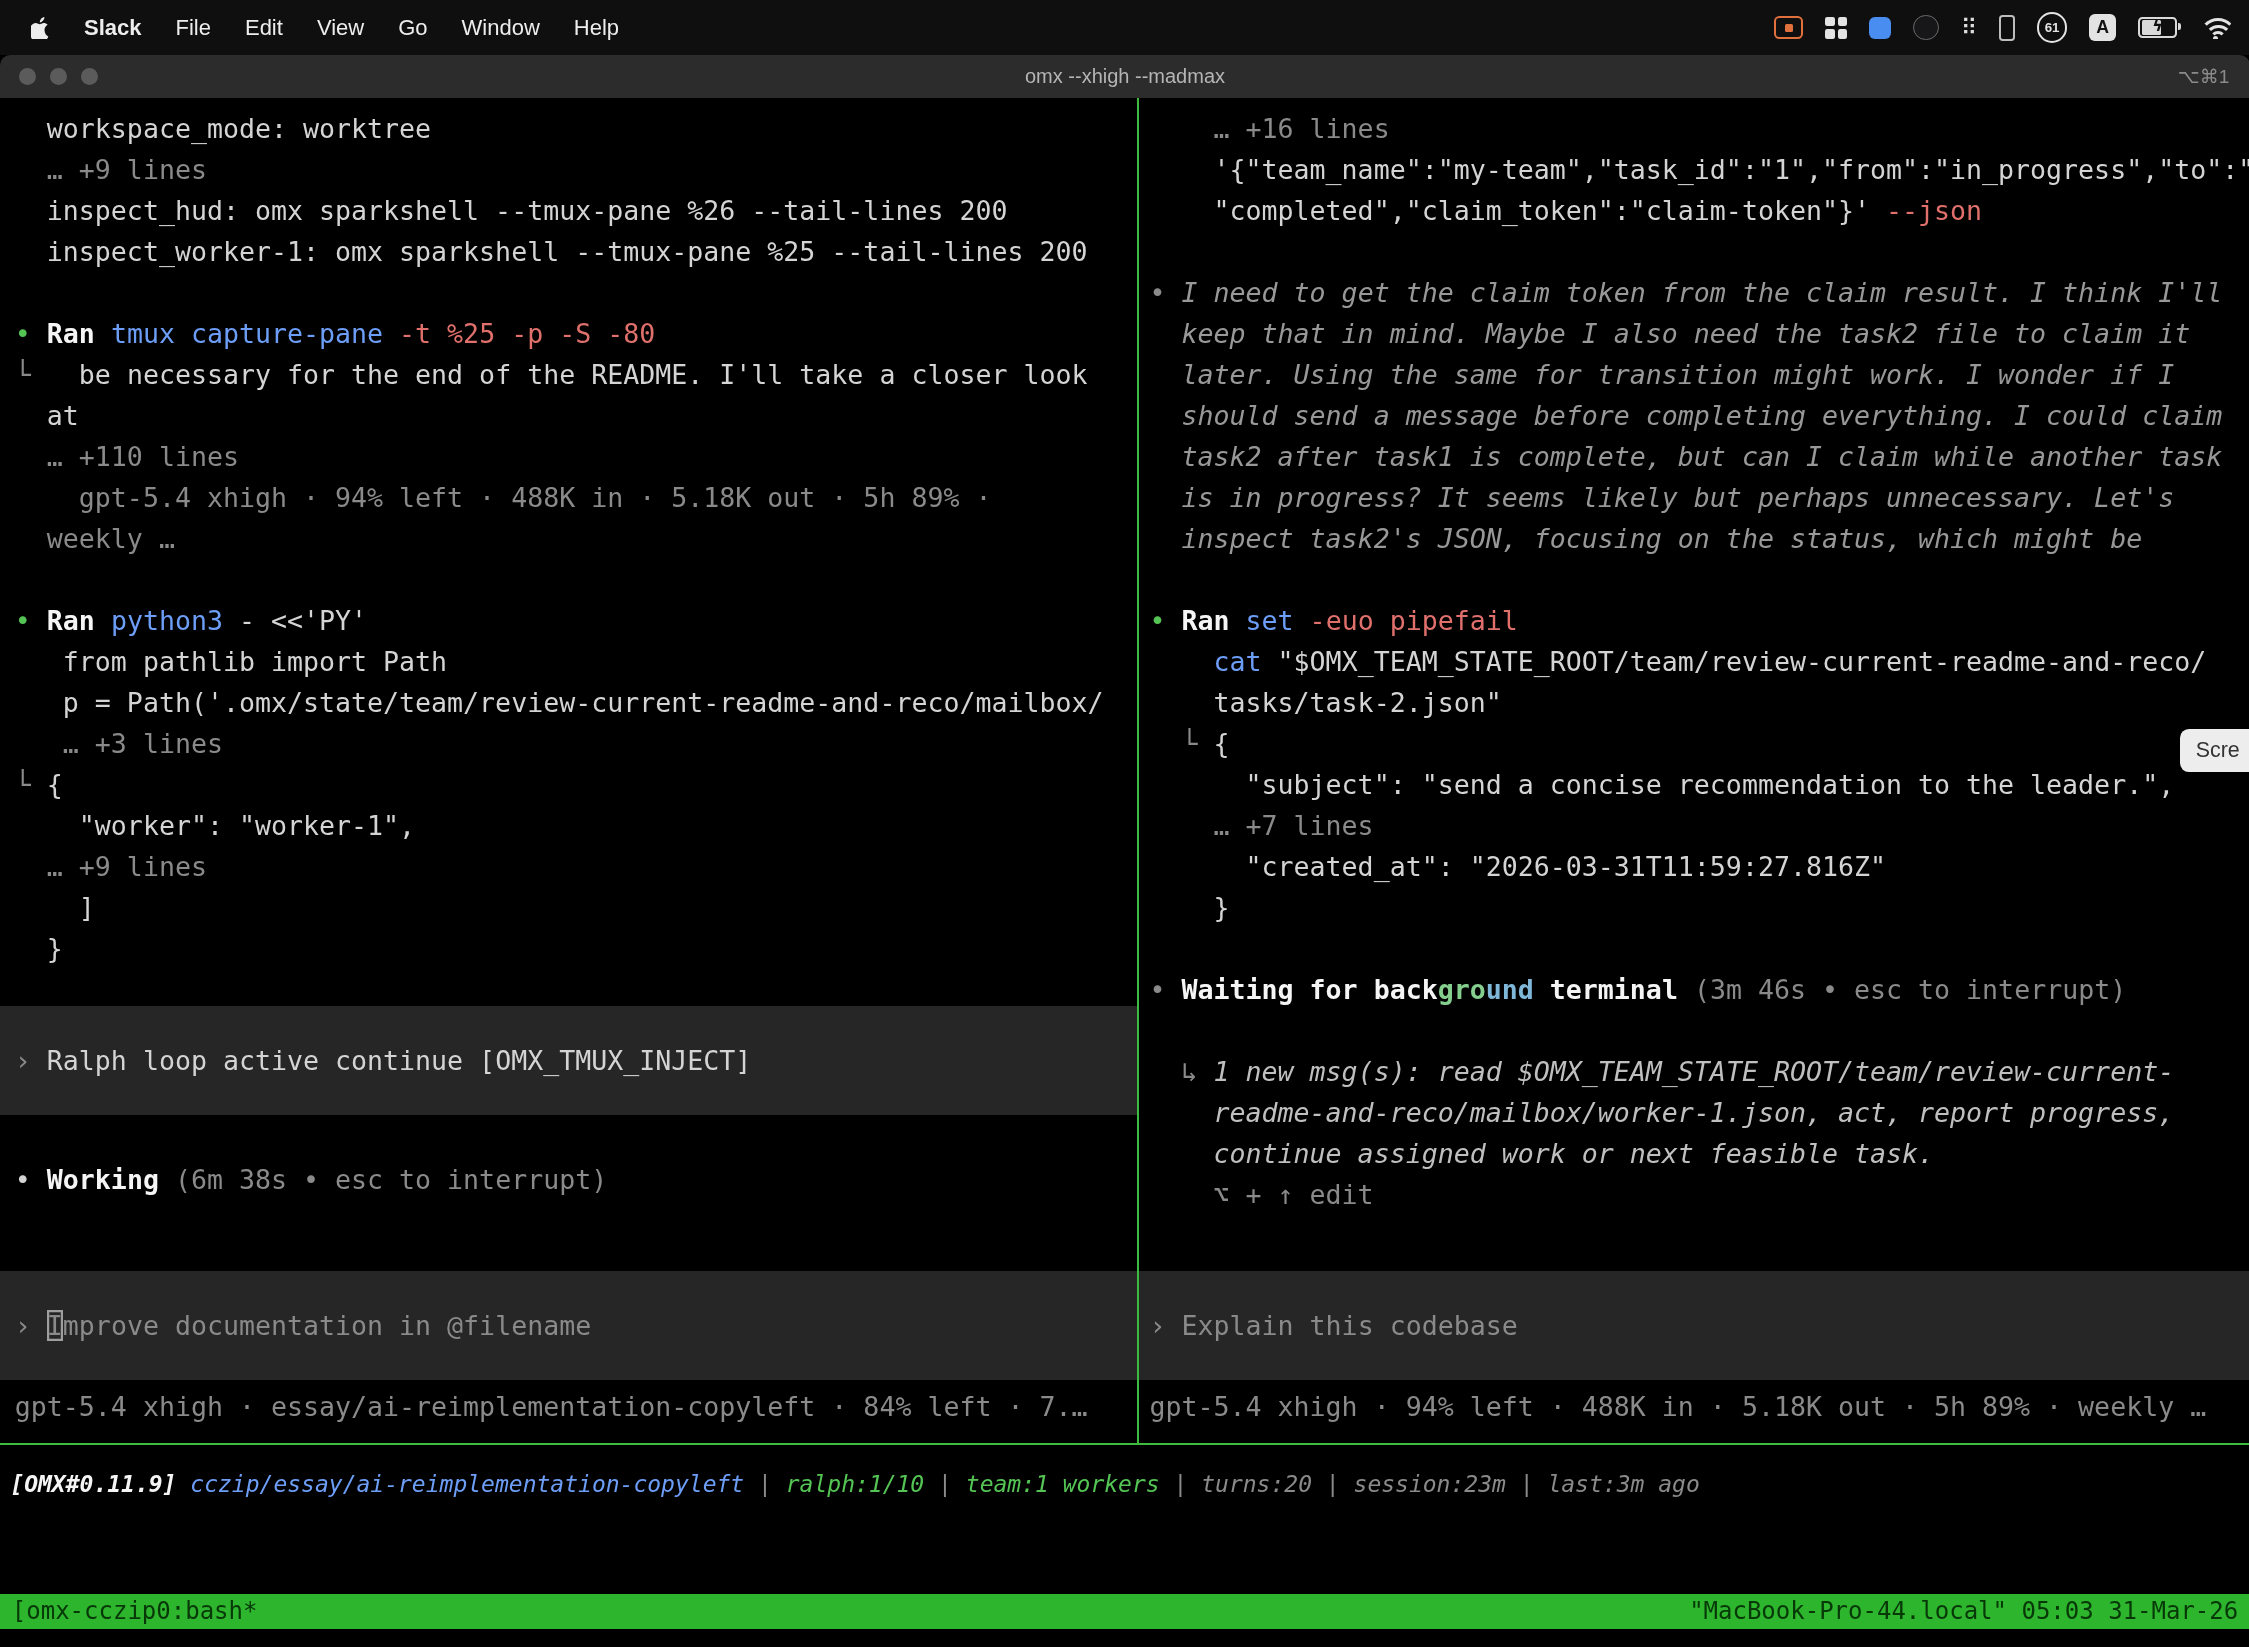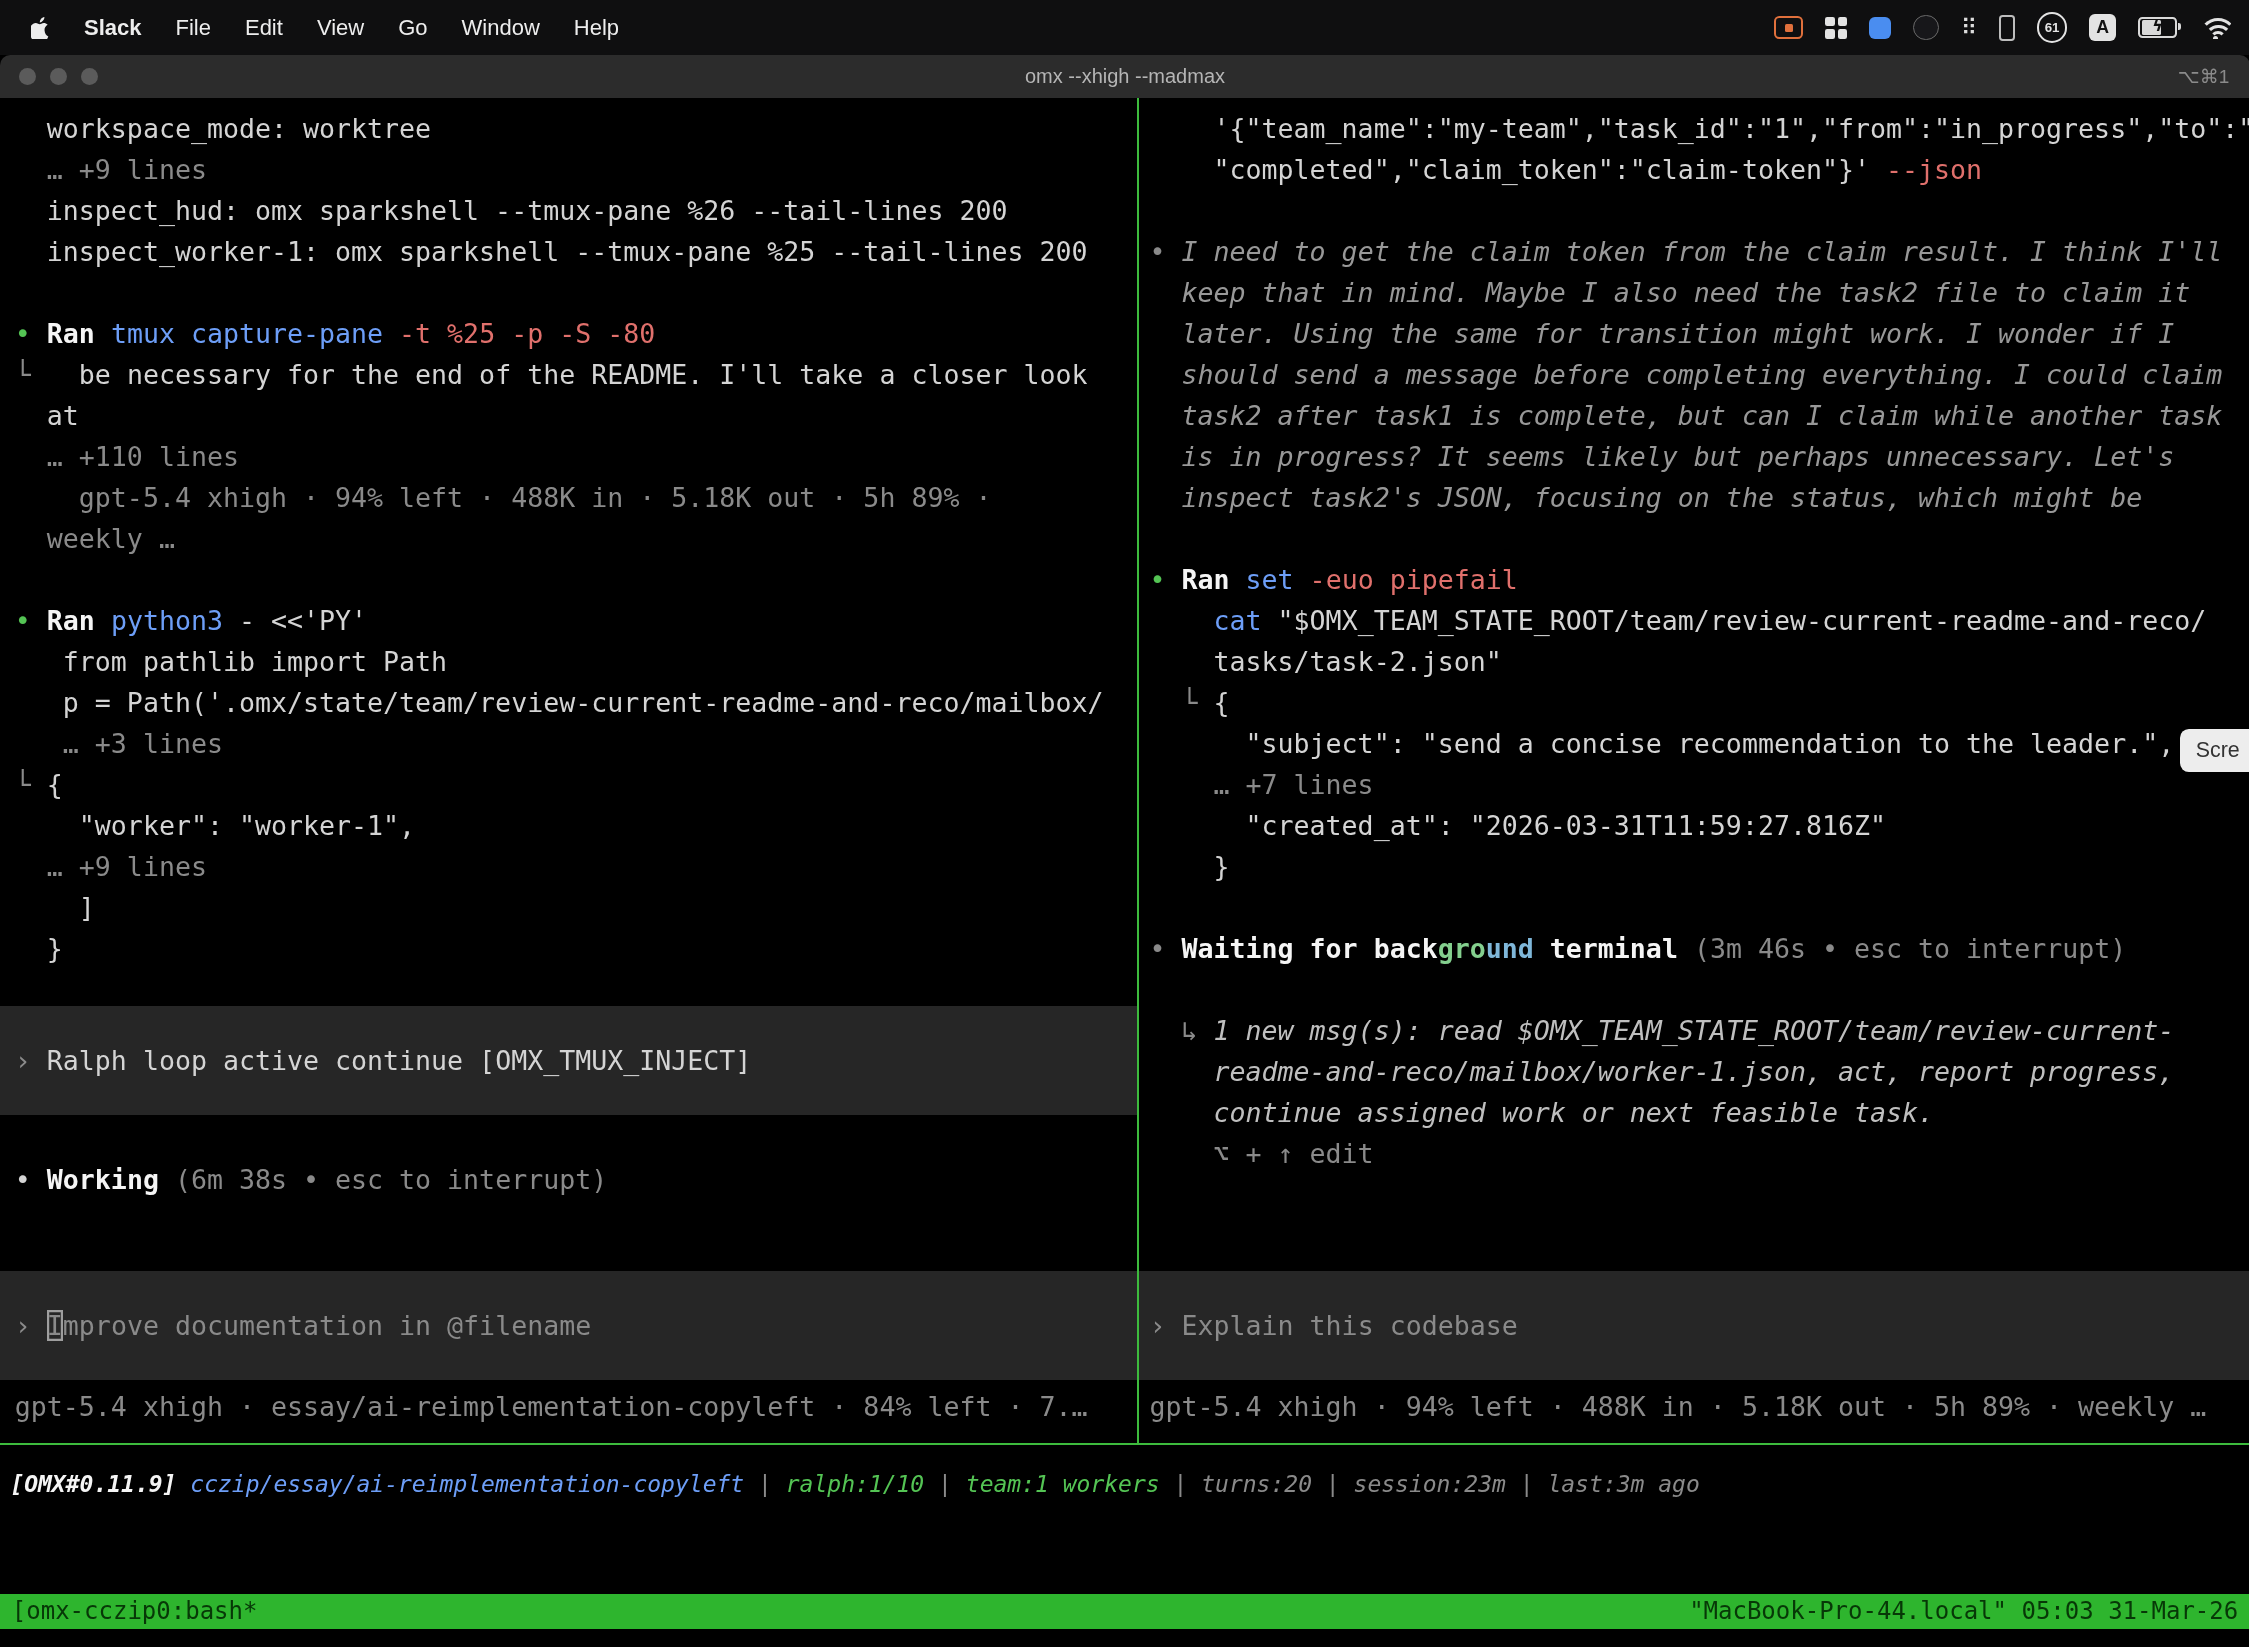--- a/index.html
+++ b/index.html
@@ -169,20 +169,21 @@
           <div class="line"><span class="dim">› </span><span>Ralph loop active continue [OMX_TMUX_INJECT]</span></div>
         </div>
         <div class="line"><span>• </span><span class="b">Working</span><span class="dim"> (6m 38s • esc to interrupt)</span></div>
         <div class="band composer">
           <div class="line"><span class="dim">› </span><span class="dim cur">I</span><span class="dim">mprove documentation in @filename</span></div>
         </div>
         <div class="line"><span class="dim">gpt-5.4 xhigh · essay/ai-reimplementation-copyleft · 84% left · 7.…</span></div>
       </div>
     <div class="vdiv"></div>
     <div class="pane right">
+        <div class="line"><span class="dim">    … +16 lines</span></div>
         <div class="line"><span>    '{"team_name":"my-team","task_id":"1","from":"in_progress","to":"</span></div>
         <div class="line"><span>    "completed","claim_token":"claim-token"}' </span><span class="red">--json</span></div>
         <div class="line"></div>
         <div class="line"><span class="dim">• </span><span class="it">I need to get the claim token from the claim result. I think I'll</span></div>
         <div class="line"><span class="it">  keep that in mind. Maybe I also need the task2 file to claim it</span></div>
         <div class="line"><span class="it">  later. Using the same for transition might work. I wonder if I</span></div>
         <div class="line"><span class="it">  should send a message before completing everything. I could claim</span></div>
         <div class="line"><span class="it">  task2 after task1 is complete, but can I claim while another task</span></div>
         <div class="line"><span class="it">  is in progress? It seems likely but perhaps unnecessary. Let's</span></div>
         <div class="line"><span class="it">  inspect task2's JSON, focusing on the status, which might be</span></div>

